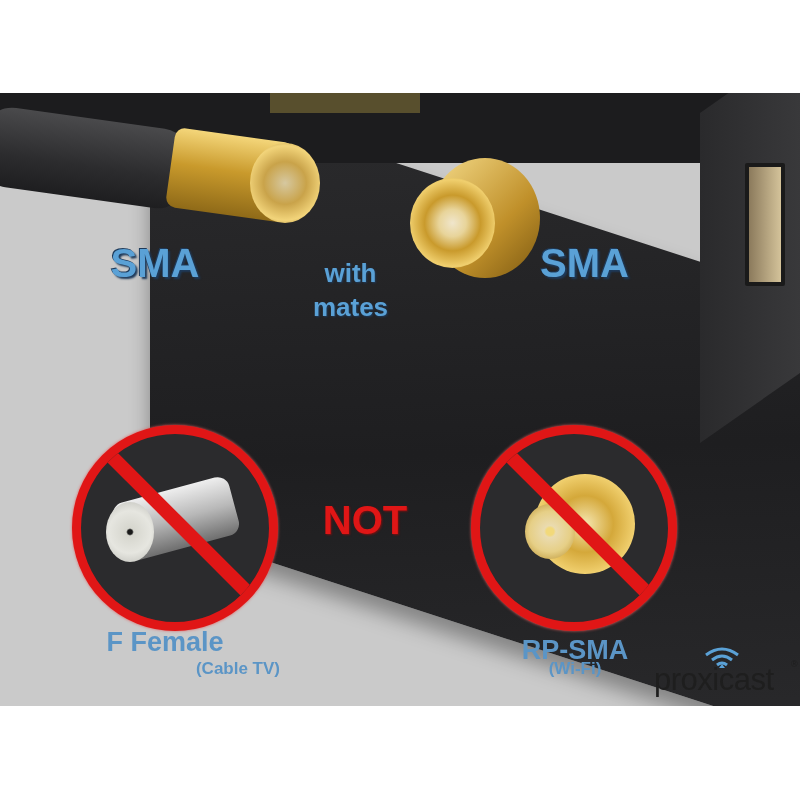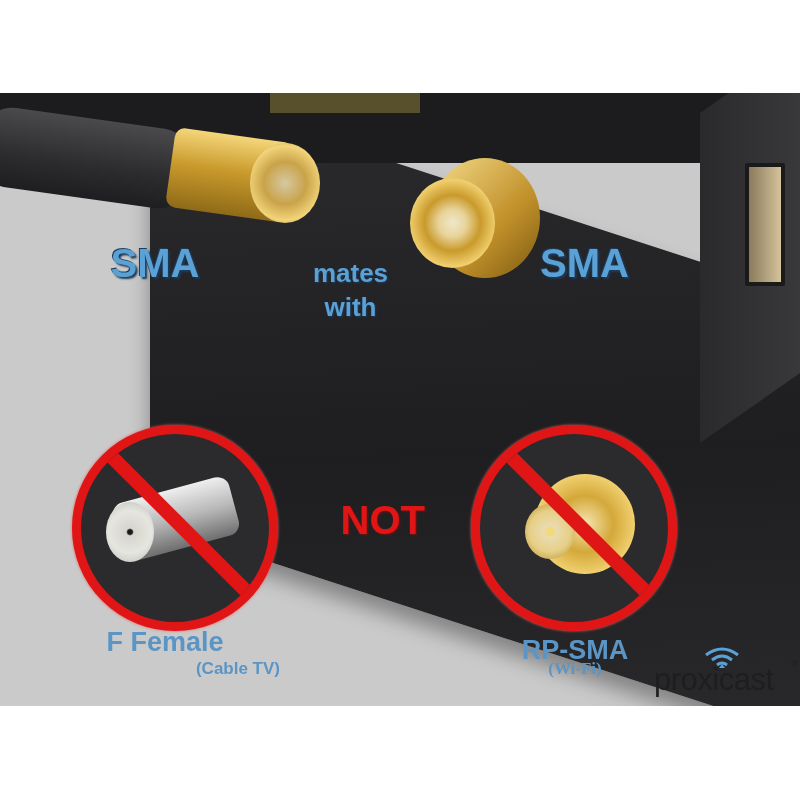--- a/index.html
+++ b/index.html
@@ -16,21 +16,21 @@
   .sma-female { position:absolute; left:410px; top:85px; width:85px; height:90px; border-radius:50%; background:radial-gradient(circle,#f0e6cc 0%,#e8d49a 22%,#c99a2c 45%,#f0cf6e 70%,#8f6a18 100%); }
   .sma-female-nut { position:absolute; left:430px; top:65px; width:110px; height:120px; border-radius:50%; background:linear-gradient(135deg,#f5dc8a,#c0902a 60%,#7d5a12); }
   .big-label { position:absolute; color:#5aa1d6; font-weight:bold; font-size:40px; line-height:44px; text-align:center; text-shadow:2px 2px 2px #1e3a5a, -1px -1px 0 #1e3a5a; }
   .mid-label { position:absolute; color:#5aa1d6; font-weight:bold; font-size:26px; line-height:34px; text-align:center; text-shadow:1px 1px 2px #1e3a5a; }
   .ban { position:absolute; width:188px; height:188px; border-radius:50%; background:#2b2b2d; border:9px solid #e01616; box-shadow:0 0 3px #e06060; overflow:hidden; }
   .ban .slash { position:absolute; left:-10px; top:90px; width:230px; height:14px; background:#e01616; transform:rotate(45deg); }
   .f-connector { position:absolute; left:35px; top:55px; width:120px; height:60px; background:linear-gradient(180deg,#eeeeee 0%,#b8b8b8 50%,#6e6e6e 100%); border-radius:12px; transform:rotate(-15deg); }
   .f-face { position:absolute; left:25px; top:68px; width:48px; height:60px; border-radius:50%; background:radial-gradient(circle,#1a1a1a 0%,#1a1a1a 6%,#d6d6ce 10%,#e6e6e0 55%,#bcbcb6 100%); }
   .rp-connector { position:absolute; left:55px; top:40px; width:100px; height:100px; border-radius:50%; background:radial-gradient(circle,#f5e6b0 0%,#d4a83a 40%,#f0cf6e 70%,#9b7220 100%); }
   .rp-face { position:absolute; left:45px; top:70px; width:50px; height:55px; border-radius:50%; background:radial-gradient(circle,#f2d97a 0%,#f2d97a 10%,#eadbb0 16%,#e6cf86 55%,#b48a28 100%); }
-  .not-label { position:absolute; left:305px; top:497px; width:120px; text-align:right; color:#e01616; font-weight:bold; font-size:40px; line-height:46px; text-shadow:1px 1px 2px #7a1010; }
+  .not-label { position:absolute; left:305px; top:497px; width:120px; text-align:center; color:#e01616; font-weight:bold; font-size:40px; line-height:46px; text-shadow:1px 1px 2px #7a1010; }
   .cap-title { position:absolute; color:#5b95c6; font-weight:bold; font-size:27px; line-height:30px; text-align:center; }
   .cap-sub { position:absolute; color:#5b95c6; font-weight:bold; font-size:17px; line-height:22px; text-align:center; }
   .logo { position:absolute; left:654px; top:647px; width:146px; height:52px; }
   .logo-text { position:absolute; left:0; top:16px; font-size:31px; line-height:34px; color:#1e1e1e; letter-spacing:-0.5px; }
   .logo-reg { position:absolute; left:137px; top:12px; font-size:9px; color:#1e1e1e; }
   .wifi { position:absolute; left:50px; top:0px; width:36px; height:22px; }
 </style>
 </head>
 <body>
 
@@ -44,22 +44,22 @@
   <div class="sma-male"></div>
   <div class="sma-male-face"></div>
   <div class="sma-female-nut"></div>
   <div class="sma-female"></div>
 
   <div class="big-label" style="left:95px;top:148px;width:120px;">
     <div>SMA</div>
   </div>
 
   <div class="mid-label" style="left:298px;top:163px;width:105px;">
+    <div>with</div>
     <div>mates</div>
-    <div>with</div>
   </div>
 
   <div class="big-label" style="left:497px;top:148px;width:175px;">
     <div>SMA</div>
   </div>
 </div>
 
 <div class="ban" style="left:72px;top:425px;">
   <div class="f-connector"></div>
   <div class="f-face"></div>
@@ -71,21 +71,21 @@
 <div class="ban" style="left:471px;top:425px;">
   <div class="rp-connector"></div>
   <div class="rp-face"></div>
   <div class="slash"></div>
 </div>
 
 <div class="cap-title" style="left:60px;top:627px;width:210px;">F Female</div>
 <div class="cap-sub" style="left:70px;top:658px;width:210px;text-align:right;">(Cable TV)</div>
 
 <div class="cap-title" style="left:470px;top:627px;width:210px;margin-top:8px;">RP-SMA</div>
-<div class="cap-sub" style="left:470px;top:658px;width:210px;font-family:Liberation Serif, serif;">(Wi-Fi)</div>
+<div class="cap-sub" style="left:470px;top:658px;width:210px;">(Wi-Fi)</div>
 
 <div class="logo">
   <svg class="wifi" viewBox="0 0 36 22">
     <path d="M2 8 Q18 -4 34 8" stroke="#5aa1d6" stroke-width="3" fill="none"></path>
     <path d="M8 13 Q18 5 28 13" stroke="#5aa1d6" stroke-width="3" fill="none"></path>
     <path d="M13 18 Q18 14 23 18" stroke="#5aa1d6" stroke-width="3" fill="none"></path>
     <path d="M15 21 L18 17 L21 21 Z" fill="#5aa1d6"></path>
   </svg>
   <div class="logo-text">proxicast</div>
   <div class="logo-reg">®</div>

